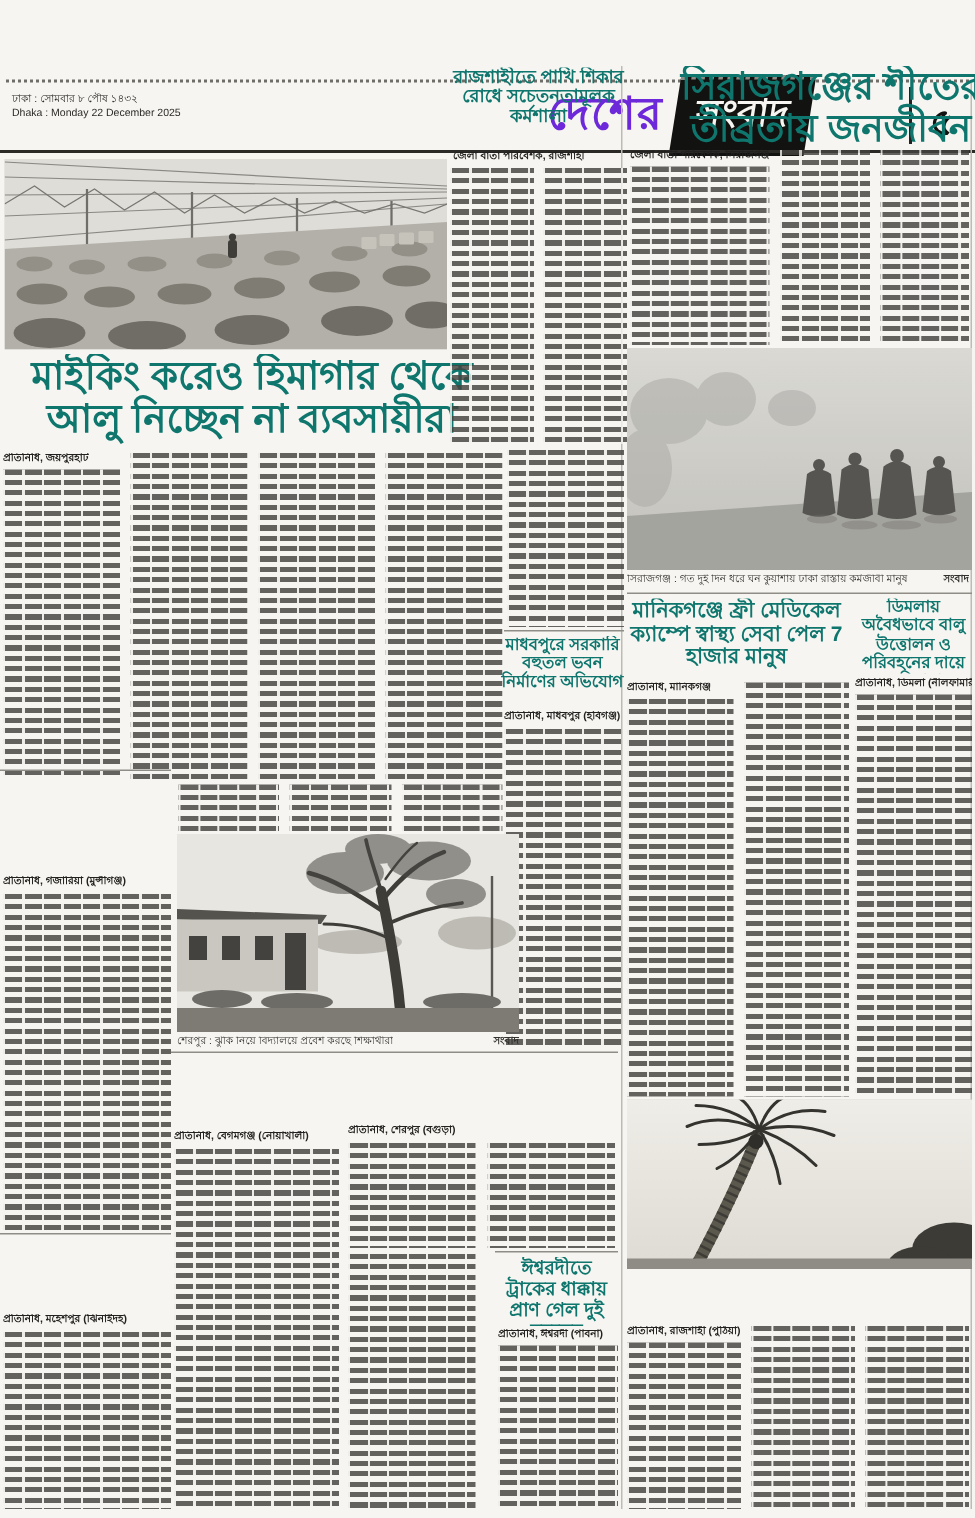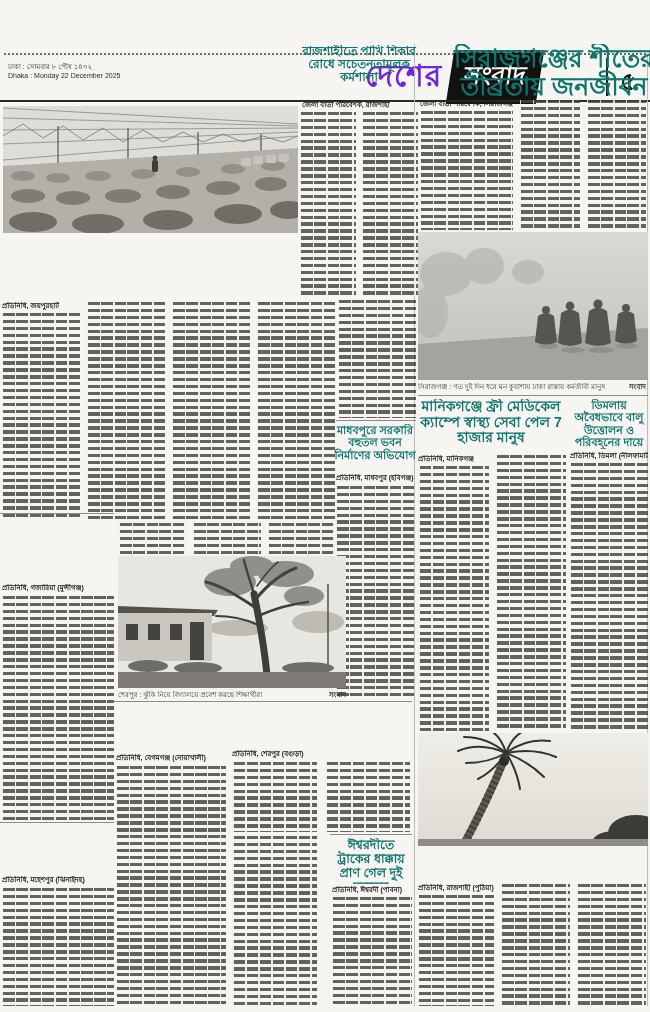--- a/index.html
+++ b/index.html
@@ -100,20 +100,21 @@
         <rect x="263" y="49" width="10" height="8" rx="1"></rect>
           <rect x="276" y="48" width="10" height="8" rx="1"></rect>
       </g>
       <g fill="#3e3d39">
         <circle cx="152" cy="52" r="2.4"></circle>
           <rect x="149" y="54" width="6" height="12" rx="2"></rect>
       </g>
     </svg>
   </div>
 
+  <div class="abs hl" style="left:0;top:236px;width:336px;height:62px;font-size:26px;">মাইকিং করেও হিমাগার থেকে আলু নিচ্ছেন না ব্যবসায়ীরা</div>
   <div class="abs cols" style="left:2px;top:302px;width:333px;height:218px;gap:7px;">
     <div class="col">
       <div class="by">প্রতিনিধি, জয়পুরহাট</div>
       <div class="greek"></div>
     </div>
     <div class="col">
         <div class="greek"></div>
       </div>
     <div class="col">
         <div class="greek"></div>

